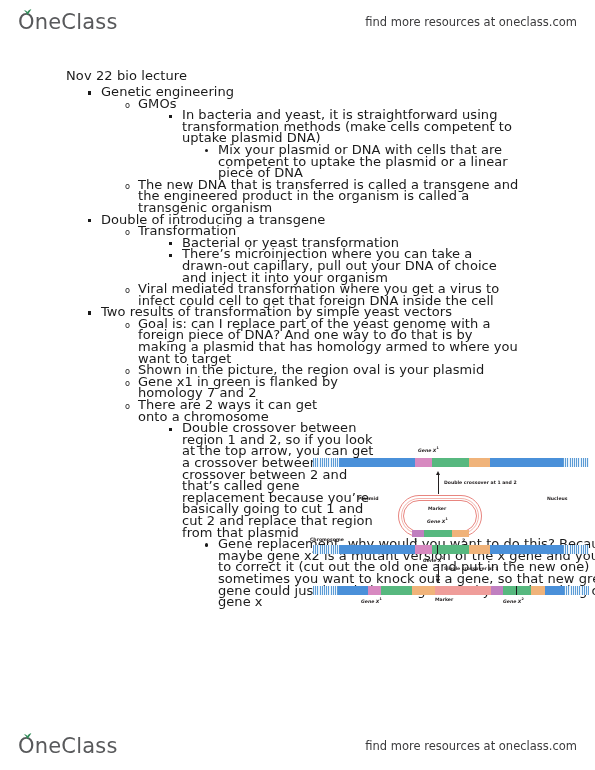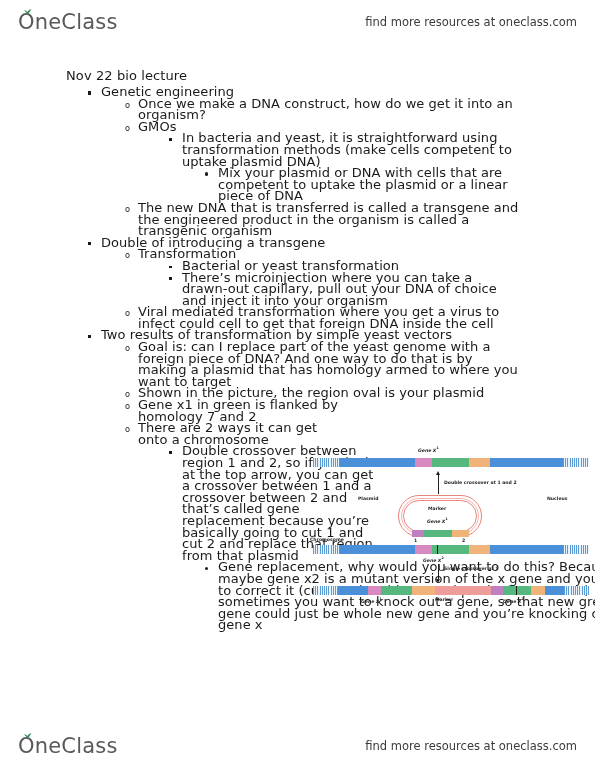--- a/index.html
+++ b/index.html
@@ -248,24 +248,20 @@
 <div class="page">
 
   <div class="note-title">Nov 22 bio lecture</div>
 
   <ul class="lv outline">
 
     <li class="item l1">
       <span class="bullet bul-sq"></span>
       <span class="txt">Genetic engineering</span>
       <ul class="lv">
-        <li class="item l2">
-          <span class="bullet bul-o"></span>
-          <span class="txt">Once we make a DNA construct, how do we get it into an organism?</span>
-        </li>
         <li class="item l2">
           <span class="bullet bul-o"></span>
           <span class="txt">GMOs</span>
           <ul class="lv">
             <li class="item l3">
               <span class="bullet bul-sm"></span>
               <span class="txt">In bacteria and yeast, it is straightforward using transformation methods (make cells competent to uptake plasmid DNA)</span>
               <ul class="lv">
                 <li class="item l4">
                   <span class="bullet bul-dot"></span>

